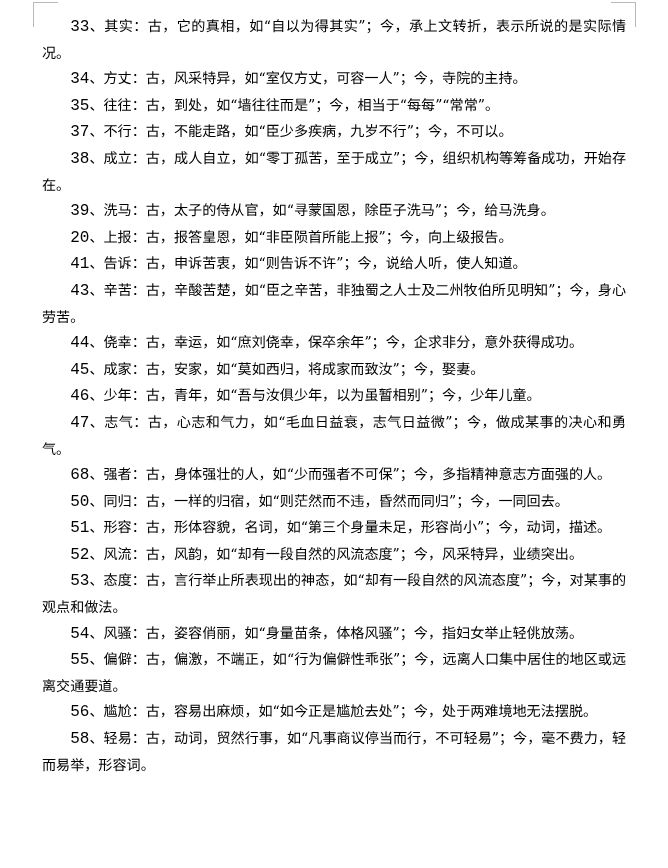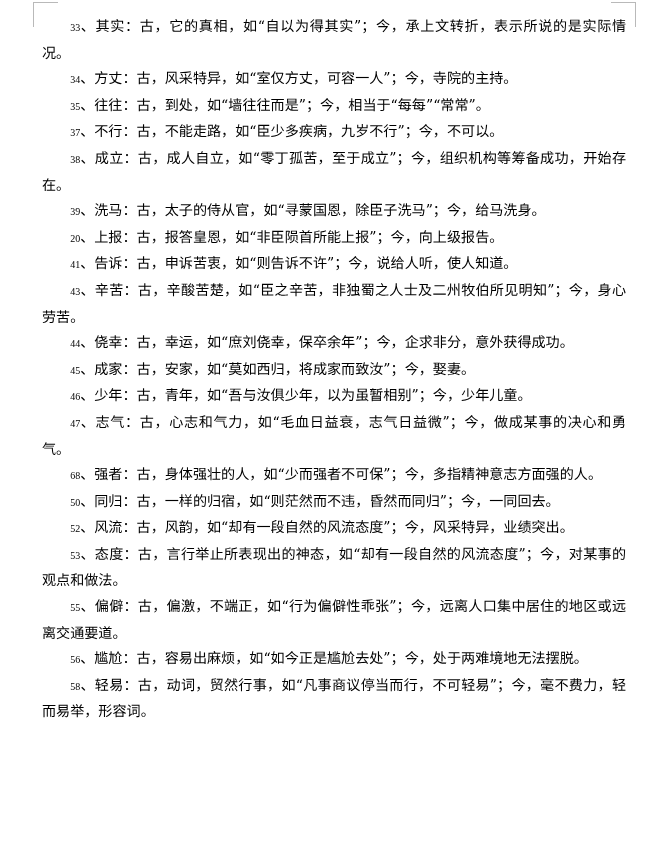--- a/index.html
+++ b/index.html
@@ -59,22 +59,22 @@
     font-size: 14.1px;
     line-height: 25.6px;
     letter-spacing: 0px;
     text-align: justify;
     text-justify: inter-ideograph;
     word-break: break-all;
     font-family: "DejaVu Serif", "Liberation Serif", serif;
   }
 
   .entry .num {
-    font-family: Liberation Serif, serif;
-    font-size: 10px;
+    font-family: Liberation Mono, monospace;
+    font-size: 16px;
   }
 </style>
 </head>
 <body>
 
 <div id="page">
 
   <span class="crop-mark tl"></span>
   <span class="crop-mark tr"></span>
 
@@ -87,20 +87,22 @@
       <p class="entry"><span class="num">39</span><span class="txt">、洗马：古，太子的侍从官，如“寻蒙国恩，除臣子洗马”；今，给马洗身。</span></p>
       <p class="entry"><span class="num">20</span><span class="txt">、上报：古，报答皇恩，如“非臣陨首所能上报”；今，向上级报告。</span></p>
       <p class="entry"><span class="num">41</span><span class="txt">、告诉：古，申诉苦衷，如“则告诉不许”；今，说给人听，使人知道。</span></p>
       <p class="entry"><span class="num">43</span><span class="txt">、辛苦：古，辛酸苦楚，如“臣之辛苦，非独蜀之人士及二州牧伯所见明知”；今，身心劳苦。</span></p>
       <p class="entry"><span class="num">44</span><span class="txt">、侥幸：古，幸运，如“庶刘侥幸，保卒余年”；今，企求非分，意外获得成功。</span></p>
       <p class="entry"><span class="num">45</span><span class="txt">、成家：古，安家，如“莫如西归，将成家而致汝”；今，娶妻。</span></p>
       <p class="entry"><span class="num">46</span><span class="txt">、少年：古，青年，如“吾与汝俱少年，以为虽暂相别”；今，少年儿童。</span></p>
       <p class="entry"><span class="num">47</span><span class="txt">、志气：古，心志和气力，如“毛血日益衰，志气日益微”；今，做成某事的决心和勇气。</span></p>
       <p class="entry"><span class="num">68</span><span class="txt">、强者：古，身体强壮的人，如“少而强者不可保”；今，多指精神意志方面强的人。</span></p>
       <p class="entry"><span class="num">50</span><span class="txt">、同归：古，一样的归宿，如“则茫然而不违，昏然而同归”；今，一同回去。</span></p>
+      <p class="entry"><span class="num">51</span><span class="txt">、形容：古，形体容貌，名词，如“第三个身量未足，形容尚小”；今，动词，描述。</span></p>
       <p class="entry"><span class="num">52</span><span class="txt">、风流：古，风韵，如“却有一段自然的风流态度”；今，风采特异，业绩突出。</span></p>
       <p class="entry"><span class="num">53</span><span class="txt">、态度：古，言行举止所表现出的神态，如“却有一段自然的风流态度”；今，对某事的观点和做法。</span></p>
+      <p class="entry"><span class="num">54</span><span class="txt">、风骚：古，姿容俏丽，如“身量苗条，体格风骚”；今，指妇女举止轻佻放荡。</span></p>
       <p class="entry"><span class="num">55</span><span class="txt">、偏僻：古，偏激，不端正，如“行为偏僻性乖张”；今，远离人口集中居住的地区或远离交通要道。</span></p>
       <p class="entry"><span class="num">56</span><span class="txt">、尴尬：古，容易出麻烦，如“如今正是尴尬去处”；今，处于两难境地无法摆脱。</span></p>
       <p class="entry"><span class="num">58</span><span class="txt">、轻易：古，动词，贸然行事，如“凡事商议停当而行，不可轻易”；今，毫不费力，轻而易举，形容词。</span></p>
     </div>
 
 </div>
 
 </body></html>

